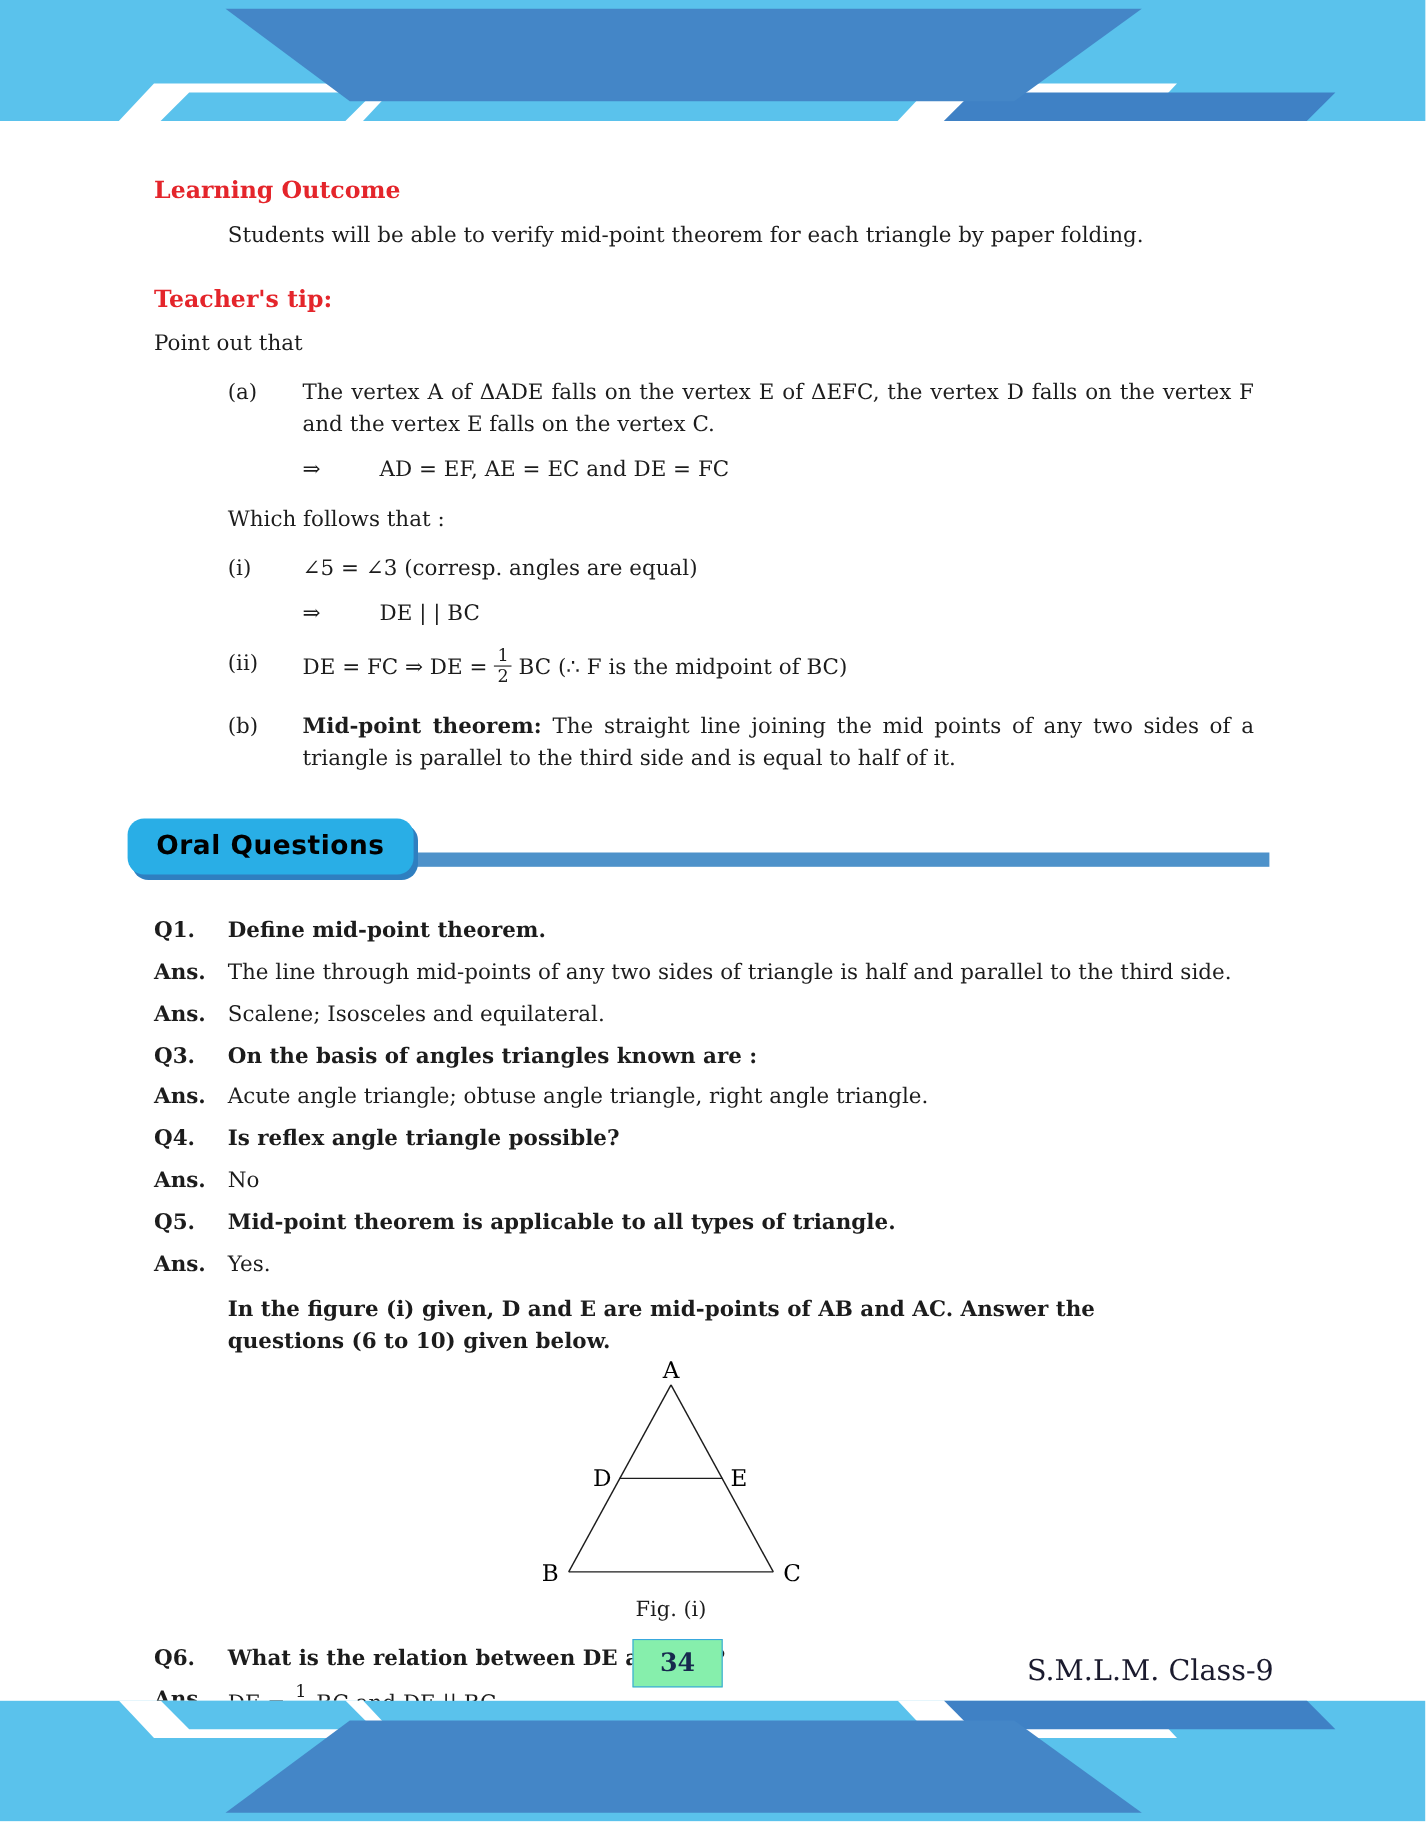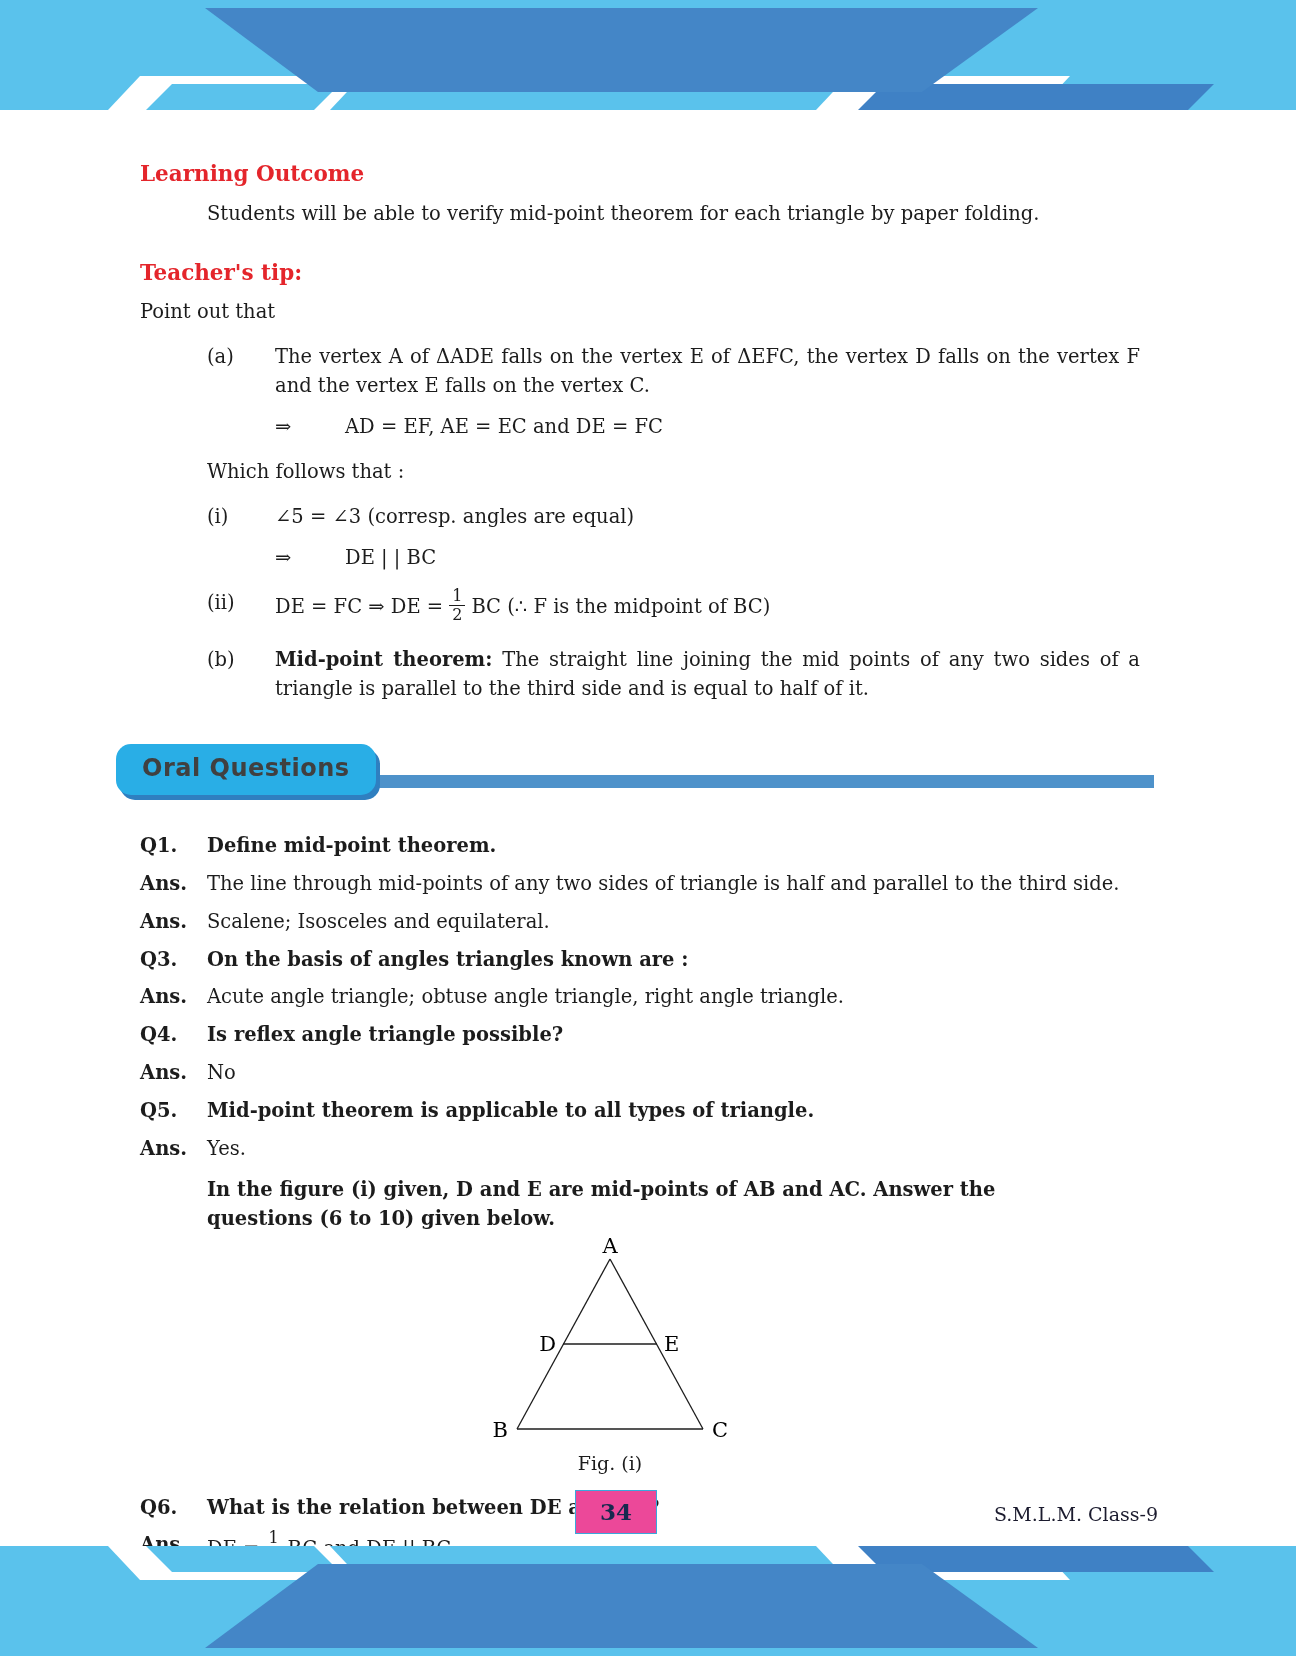--- a/index.html
+++ b/index.html
@@ -22,44 +22,44 @@
   .arrow-row{display:grid;grid-template-columns:70px 1fr;margin:12px 0 0 135px;}
   .follows{margin:16px 0 0 67px;}
   .frac{display:inline-flex;flex-direction:column;align-items:center;
         vertical-align:middle;line-height:1.15;font-size:0.82em;margin:0 6px;position:relative;top:-2px;}
   .frac .fnum{padding:0 3px;border-bottom:1.6px solid #1c1c1c;}
   .frac .fden{padding:0 3px;}
   .bold{font-weight:bold;}
   .oq-wrap{position:relative;height:56px;margin-top:40px;}
   .oq-badge{
     position:absolute;left:-24px;top:0;z-index:2;
-    background:#29AEE6;color:#404040;
+    background:#29AEE6;color:#000000;
     font-family:"DejaVu Sans","Liberation Sans",sans-serif;
     font-weight:bold;font-size:24px;letter-spacing:0.5px;
     padding:7px 26px 9px 26px;border-radius:15px;
     box-shadow:4px 5px 0 #2F7FC0;
   }
   .oq-bar{position:absolute;left:120px;right:42px;top:31px;height:13px;background:#4E92CA;z-index:1;}
   .qa-row{display:grid;grid-template-columns:67px 1fr;margin-top:9px;}
   .qa-row.first{margin-top:32px;}
   .qa-label{font-weight:bold;}
   .qa-row.q .qa-text{font-weight:bold;}
   .figure-note{font-weight:bold;margin:12px 0 0 67px;max-width:815px;}
   .figure-block{width:300px;margin:4px 0 0 320px;text-align:center;}
   .figure-block svg{display:block;}
   .fig-caption{font-size:19px;margin-top:0px;}
   .q6-row{margin-top:16px;}
   .footer{position:absolute;left:0;right:0;bottom:120px;height:46px;}
   .page-num{
     position:absolute;left:575px;top:0;width:80px;height:42px;
-    background:#ec4899;border:1px solid #39A8DC;
+    background:#86efac;border:1px solid #39A8DC;
     display:flex;align-items:center;justify-content:center;
     font-weight:bold;font-size:23px;color:#17294E;
   }
-  .book-ref{position:absolute;right:138px;top:10px;font-size:19px;color:#1b1b2e;}
+  .book-ref{position:absolute;right:138px;top:10px;font-size:26px;color:#1b1b2e;}
   svg text{font-family:"DejaVu Serif","Liberation Serif",serif;}
 </style>
 </head>
 <body>
 
 <div class="banner banner-top">
   <svg width="1296" height="110" viewBox="0 0 1296 110">
     <rect width="1296" height="110" fill="#5AC2EC"></rect>
     <polygon points="140,76 362,76 330,110 108,110" fill="#ffffff"></polygon>
     <polygon points="172,84 340,84 314,110 146,110" fill="#5AC2EC"></polygon>

